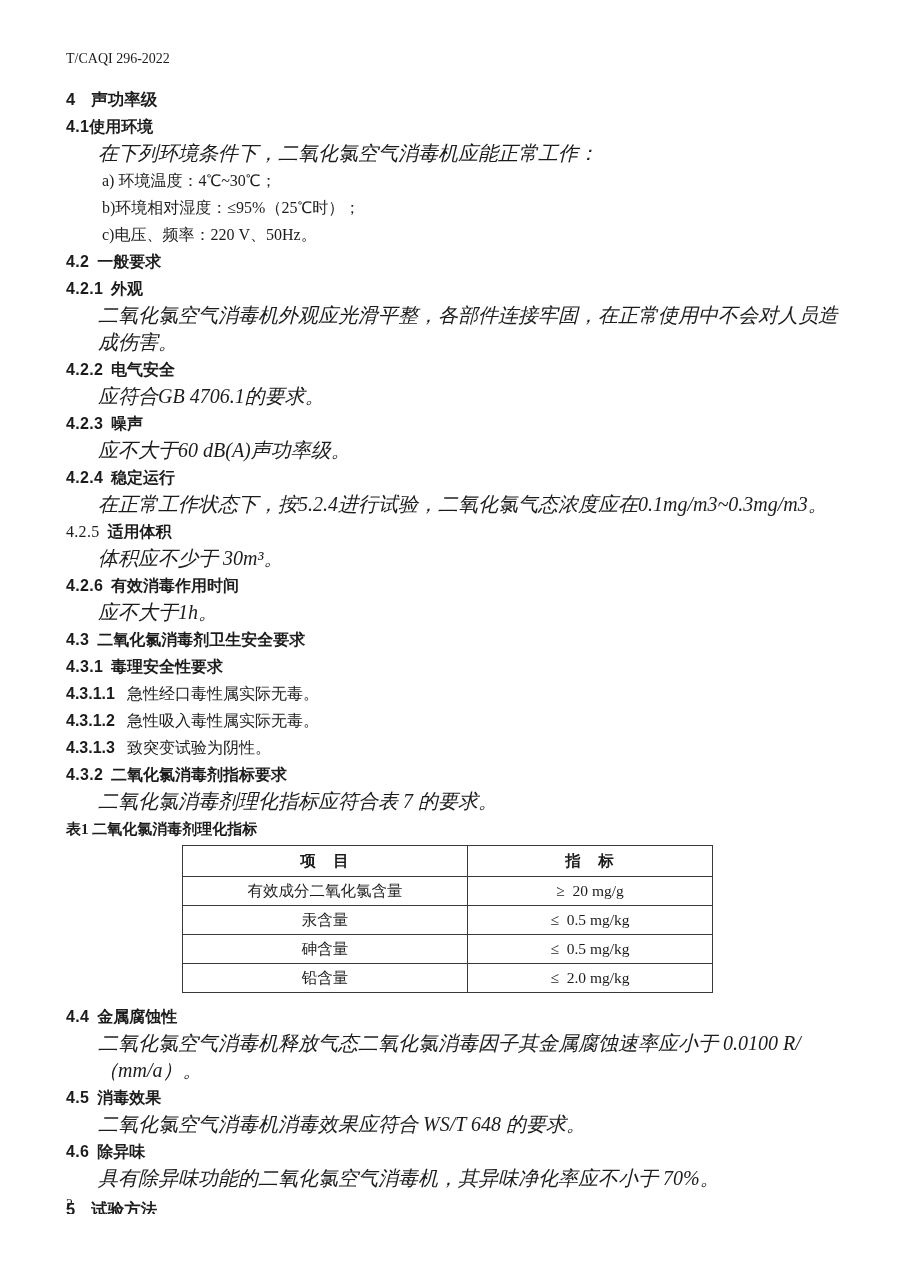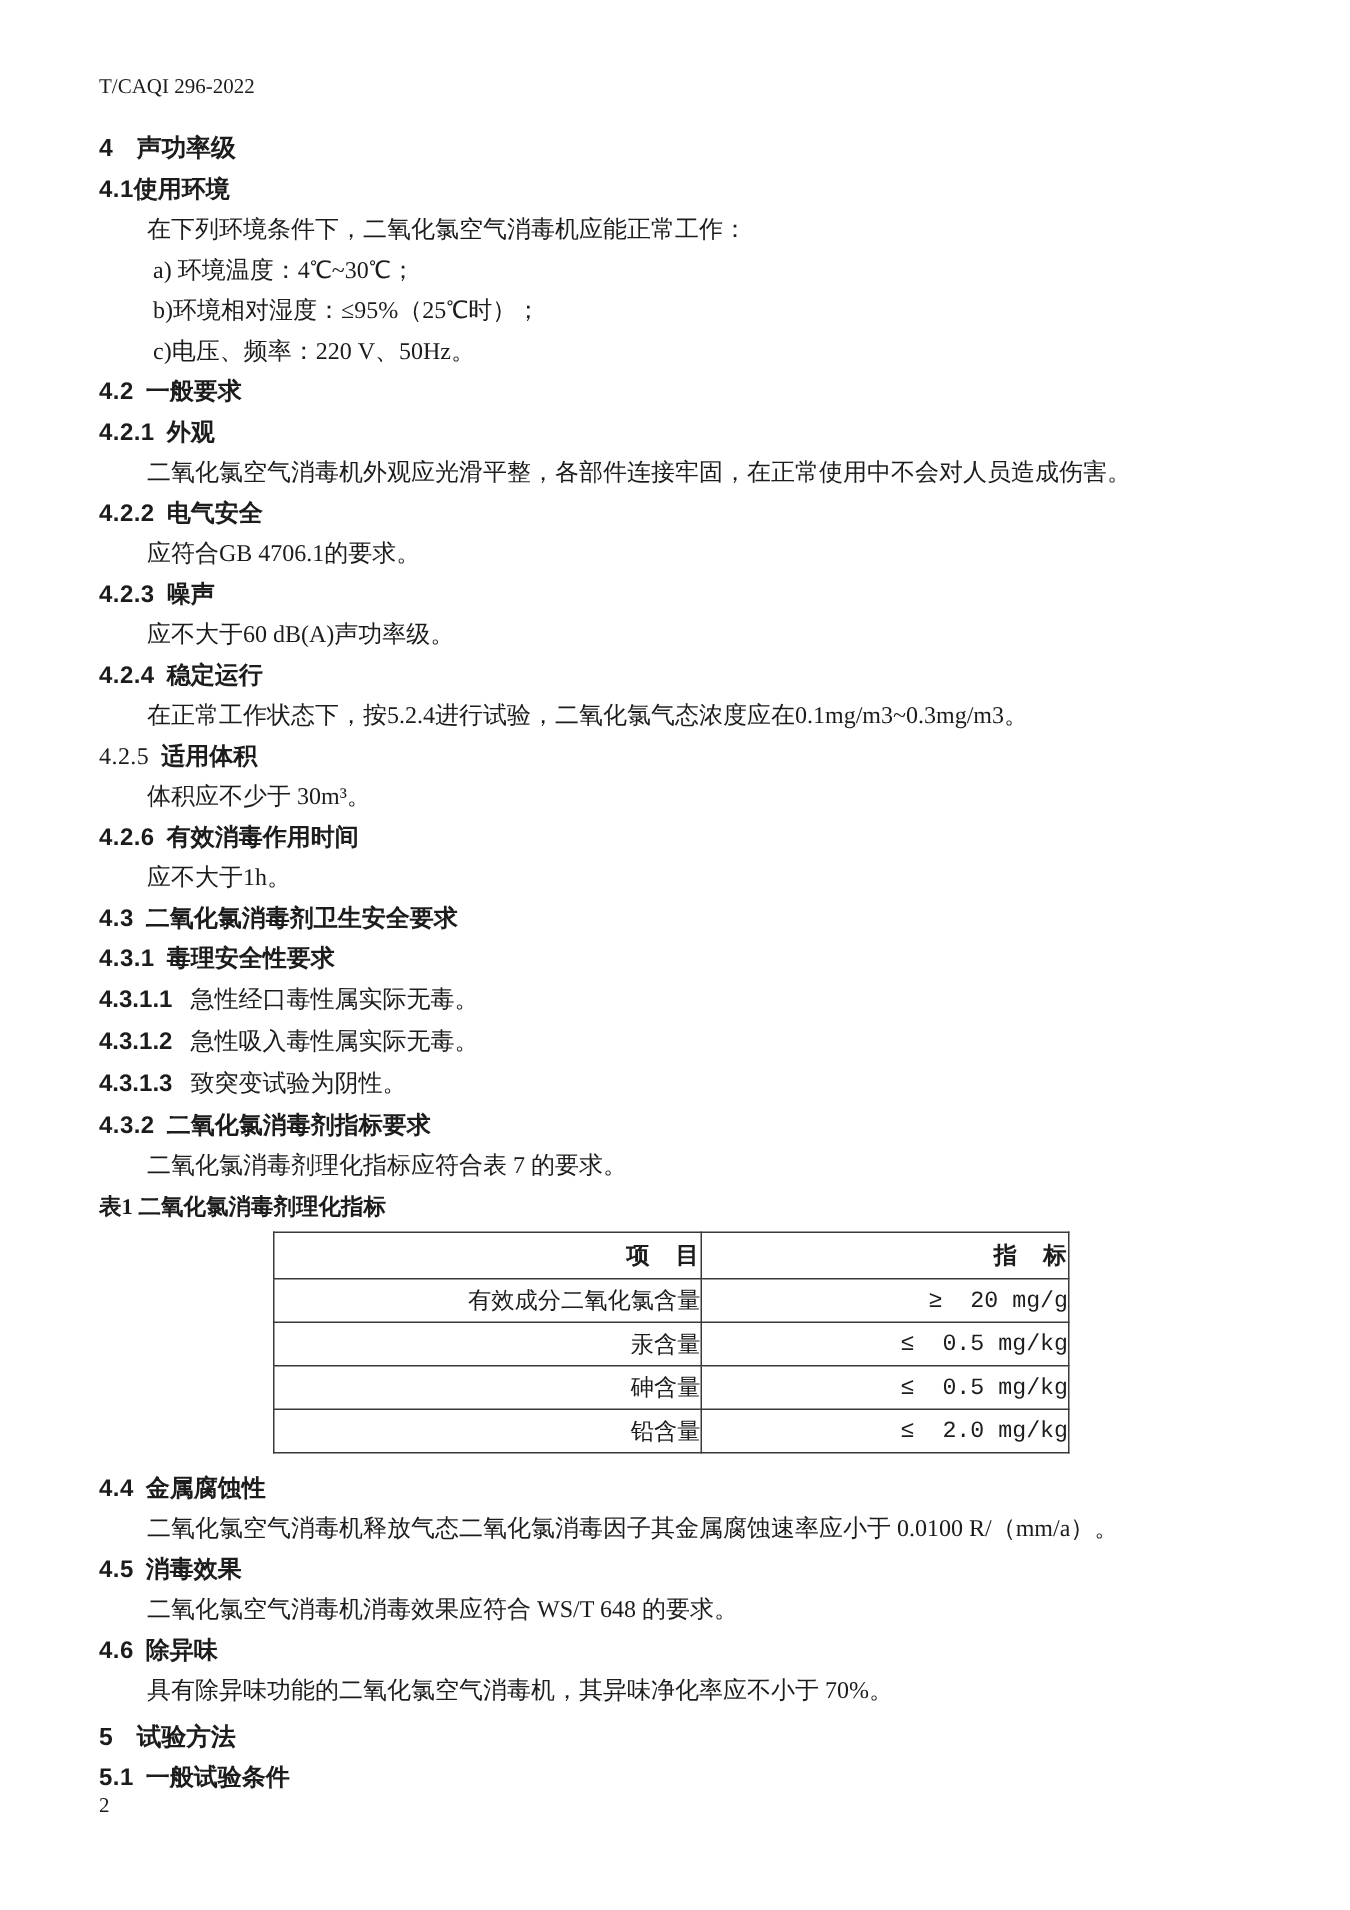--- a/index.html
+++ b/index.html
@@ -29,51 +29,52 @@
   .h-sub{
     font-family:"Liberation Sans", sans-serif;
     font-weight:bold;font-size:16px;
   }
   .h-sub .num{margin-right:8px;letter-spacing:0.3px;}
   .h-sub.tight .num{margin-right:0;}
   .num-serif{font-family:"Liberation Serif", serif;font-weight:normal;}
   .para{
     padding-left:32px;
     font-family:"Liberation Serif", serif;
-    font-size:16px;
+    font-size:20px;
+    font-style:italic;
   }
   .list-item{
     padding-left:36px;
     font-family:"Liberation Serif", serif;
     font-size:16px;
   }
   .clause .num{
     font-family:"Liberation Sans", sans-serif;
     font-weight:bold;margin-right:12px;
   }
-  .clause .txt{font-family:Liberation Mono, monospace;text-align:right;}
+  .clause .txt{font-family:Liberation Serif, serif;text-align:right;}
   .caption{
     font-weight:bold;
     font-size:15px;
     line-height:24px;
     margin-top:2px;
   }
   table.spec{
     border-collapse:collapse;
     margin:4px 0 0 116px;
     width:530px;
     table-layout:fixed;
     font-size:15.5px;
   }
   table.spec th, table.spec td{
     border:1px solid #3a3a3a;
-    text-align:right;
+    text-align:center;
     padding:0;
     height:28px;
-    font-family:Liberation Mono, monospace;
+    font-family:Liberation Serif, serif;
   }
   table.spec th{height:30px;font-weight:bold;letter-spacing:1px;}
   table.spec .t-value{white-space:pre;}
   .after-table{margin-top:10px;}
   .h5-gap{margin-top:4px;}
   .page-number{
     position:absolute;
     left:66px;top:1197px;
     font-size:14px;
     font-family:"Liberation Serif", serif;

